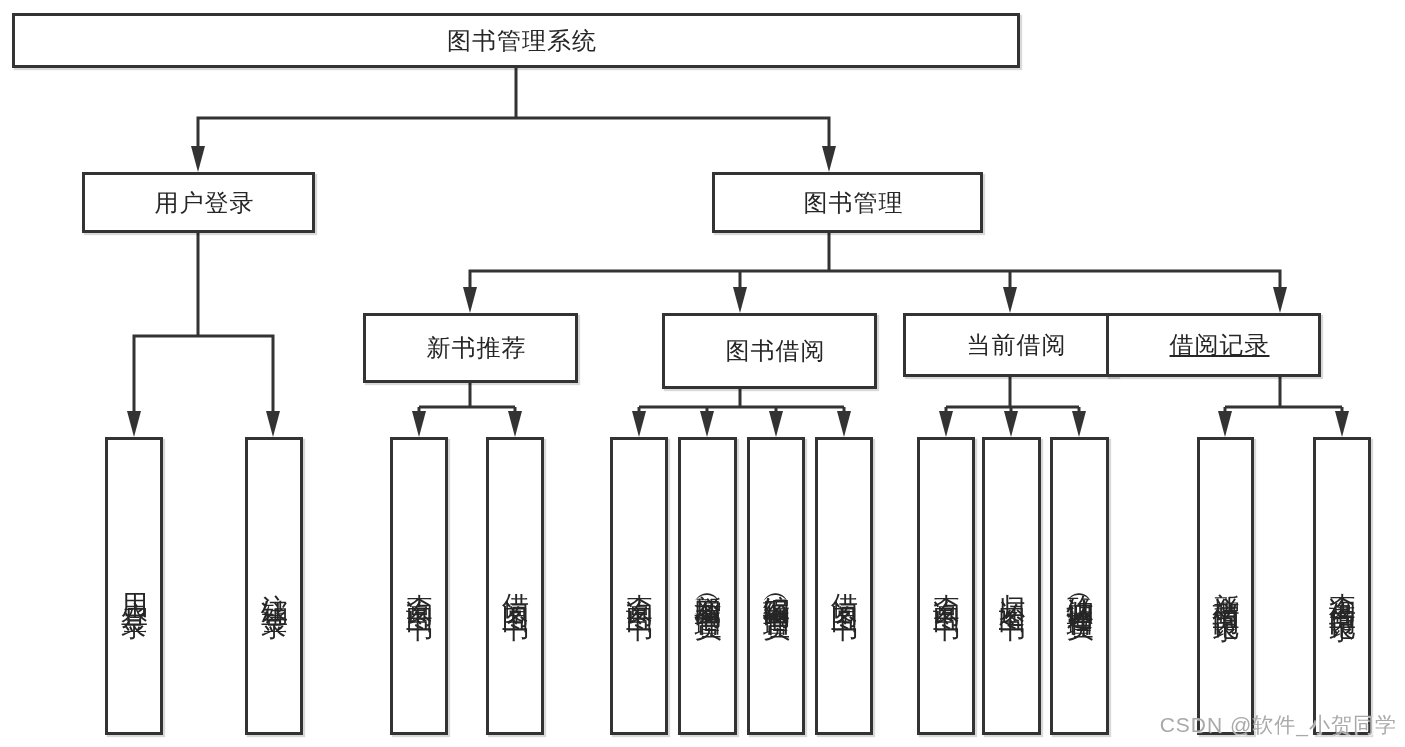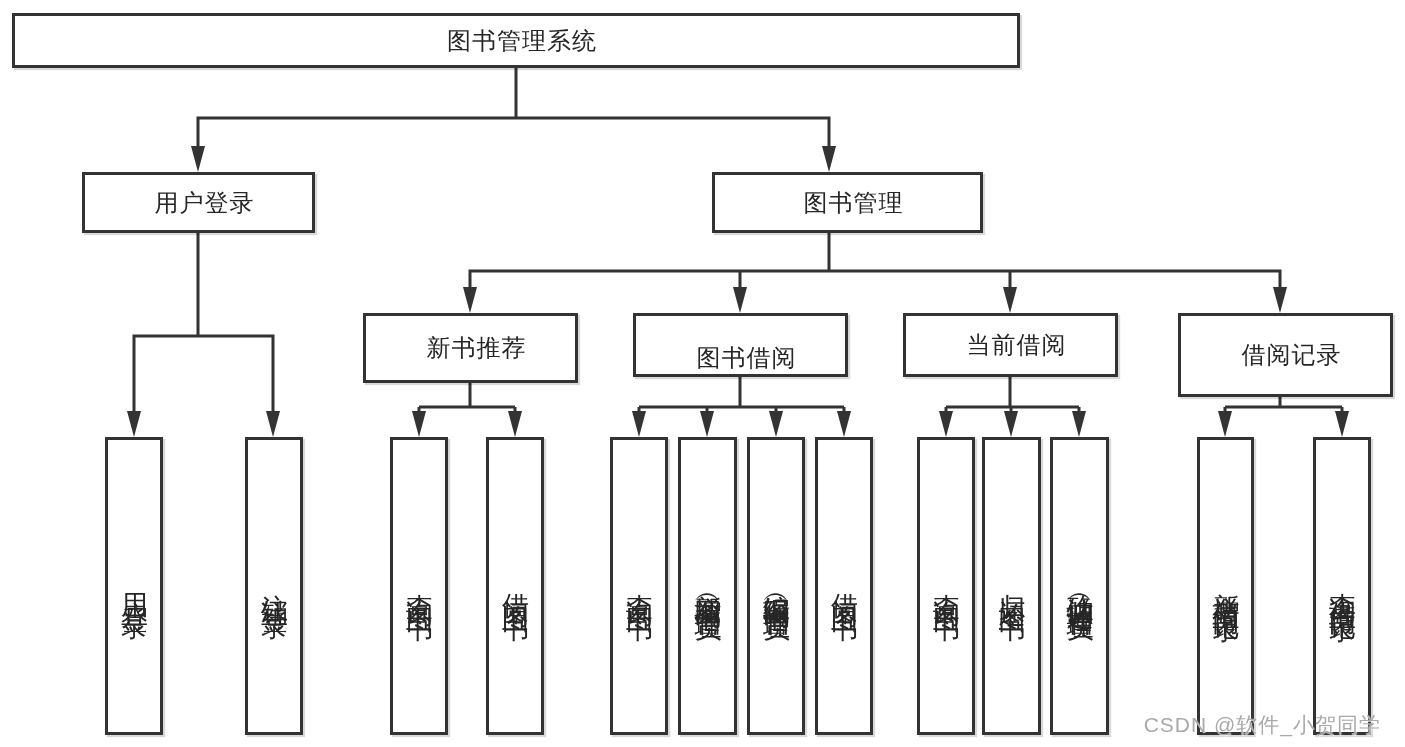--- a/index.html
+++ b/index.html
@@ -52,21 +52,21 @@
     font-size: 27px;
     letter-spacing: 7px;
     line-height: 1;
     white-space: nowrap;
   }
   .v-node.mid .v-label { letter-spacing: 5px; }
   .v-node.long .v-label { letter-spacing: 3px; }
 
   .watermark {
     position: absolute;
-    right: 24px;
+    right: 8px;
     bottom: 8px;
     z-index: 3;
     font-size: 21px;
     color: var(--watermark);
     letter-spacing: 1px;
     white-space: nowrap;
     text-shadow: 1px 1px 1px rgba(255,255,255,0.8);
   }
 </style>
 </head>
@@ -117,27 +117,27 @@
   <div class="node h-node" style="left:82px; top:172px; width:233px; height:61px;">
     <span>用户登录</span>
   </div>
   <div class="node h-node" style="left:712px; top:172px; width:271px; height:61px;">
     <span>图书管理</span>
   </div>
 
   <div class="node h-node" style="left:363px; top:313px; width:215px; height:70px;font-family:Liberation Serif, serif;">
     <span>新书推荐</span>
   </div>
-  <div class="node h-node" style="left:633px; top:313px; width:215px; height:64px;align-items:flex-end;">
+  <div class="node h-node" style="left:662px; top:313px; width:215px; height:76px;">
     <span>图书借阅</span>
   </div>
   <div class="node h-node" style="left:903px; top:313px; width:215px; height:64px;text-align:center;">
     <span>当前借阅</span>
   </div>
-  <div class="node h-node" style="left:1178px; top:313px; width:215px; height:84px;">
+  <div class="node h-node" style="left:1106px; top:313px; width:215px; height:64px;text-decoration:underline;">
     <span>借阅记录</span>
   </div>
 
   <div class="node v-node" style="left:105px; top:437px; width:58px; height:298px;">
     <span class="v-label">用户登录</span>
   </div>
   <div class="node v-node" style="left:245px; top:437px; width:58px; height:298px;">
     <span class="v-label">注销登录</span>
   </div>
 

